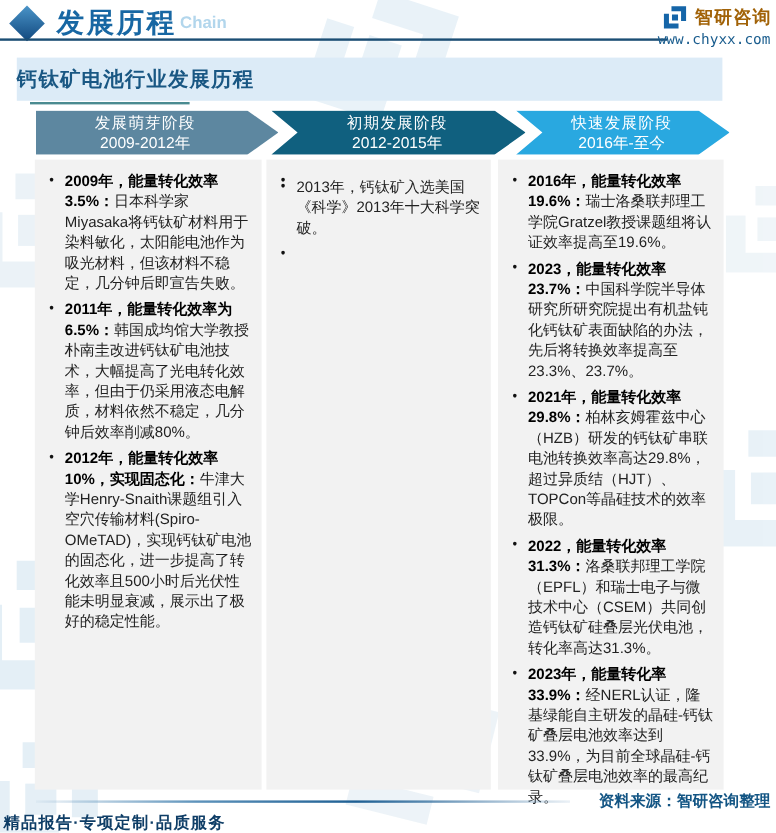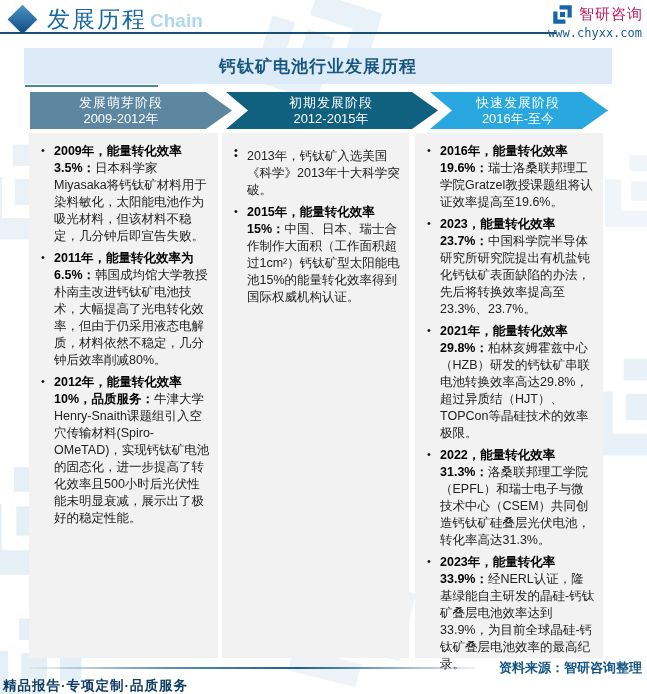--- a/index.html
+++ b/index.html
@@ -6,32 +6,32 @@
   .page{position:relative;width:647px;height:694px;background:#ffffff;overflow:hidden;
         font-family:"Liberation Sans","DejaVu Sans",sans-serif;}
   .abs{position:absolute;}
 
   
   .wm{position:absolute;z-index:0;opacity:.55;}
 
   
   .diamond{left:12px;top:9px;width:21px;height:21px;transform:rotate(45deg);
            background:linear-gradient(135deg,#4a94c8,#11487e);z-index:2;}
-  .section-title{left:47px;top:4px;font-size:23px;font-weight:normal;color:#1767a3;
+  .section-title{left:47px;top:4px;font-size:23px;font-weight:bold;color:#1767a3;
                  letter-spacing:2px;z-index:2;}
-  .section-subtitle{left:150px;top:10px;font-size:19px;font-weight:bold;color:#b2d6ec;z-index:2;}
+  .section-subtitle{left:150px;top:10px;font-size:14px;font-weight:bold;color:#b2d6ec;z-index:2;}
   .hdr-rule{left:0;top:32px;width:556px;height:2px;background:#1c4e74;z-index:2;}
   .hdr-right{right:4px;top:4px;display:flex;align-items:center;gap:6px;z-index:2;}
-  .brand-name{font-size:15px;font-weight:normal;color:#be185d;letter-spacing:1px;}
+  .brand-name{font-size:15px;font-weight:bold;color:#a16207;letter-spacing:1px;}
   .brand-url{right:5px;top:26px;font-size:12px;font-weight:normal;color:#1a5d8e;
              font-family:"DejaVu Sans Mono",monospace;z-index:2;}
 
   
-  .title-bar{left:24px;top:48px;width:588px;height:36px;display:flex;align-items:center;
-             justify-content:center;font-size:17px;font-weight:bold;color:#195783;
+  .title-bar{left:14px;top:48px;width:588px;height:36px;display:flex;align-items:center;
+             justify-content:flex-start;font-size:17px;font-weight:bold;color:#195783;
              letter-spacing:1px;z-index:1;}
   .accent-line{left:25px;top:85px;width:133px;height:2px;background:#4a8b90;z-index:1;}
 
   
   .arrow{top:92px;height:37px;display:flex;flex-direction:column;align-items:center;
          justify-content:center;color:#fff;font-size:13px;line-height:16px;text-align:center;z-index:1;}
   .arrow .nm{letter-spacing:1px;}
   .a1{left:30px;width:202px;padding-right:20px;box-sizing:border-box;
       clip-path:polygon(0 0,calc(100% - 26px) 0,100% 50%,calc(100% - 26px) 100%,0 100%);}
   .a2{left:226px;width:212px;padding-left:14px;padding-right:16px;box-sizing:border-box;
@@ -119,26 +119,26 @@
     <div class="pd">2012-2015年</div>
   </div>
   <div class="abs arrow a3" style="background: rgb(41, 168, 224);">
     <div class="nm">快速发展阶段</div>
     <div class="pd">2016年-至今</div>
   </div>
 
   <div class="abs col c1" style="background: rgb(242, 242, 242);">
       <div class="entry"><span class="bullet">•</span><span class="entry-text"><b>2009年，能量转化效率3.5%：</b>日本科学家Miyasaka将钙钛矿材料用于染料敏化，太阳能电池作为吸光材料，但该材料不稳定，几分钟后即宣告失败。</span></div>
       <div class="entry"><span class="bullet">•</span><span class="entry-text"><b>2011年，能量转化效率为6.5%：</b>韩国成均馆大学教授朴南圭改进钙钛矿电池技术，大幅提高了光电转化效率，但由于仍采用液态电解质，材料依然不稳定，几分钟后效率削减80%。</span></div>
-      <div class="entry"><span class="bullet">•</span><span class="entry-text"><b>2012年，能量转化效率10%，品质服务：</b>牛津大学Henry-Snaith课题组引入空穴传输材料(Spiro-OMeTAD)，实现钙钛矿电池的固态化，进一步提高了转化效率且500小时后光伏性能未明显衰减，展示出了极好的稳定性能。</span></div>
+      <div class="entry"><span class="bullet">•</span><span class="entry-text"><b>2012年，能量转化效率10%，实现固态化：</b>牛津大学Henry-Snaith课题组引入空穴传输材料(Spiro-OMeTAD)，实现钙钛矿电池的固态化，进一步提高了转化效率且500小时后光伏性能未明显衰减，展示出了极好的稳定性能。</span></div>
     </div>
   <div class="abs col c2" style="background: rgb(242, 242, 242);">
       <div class="entry"><span class="bullet">•</span></div>
       <div class="entry"><span class="bullet">•</span><span class="entry-text"><b></b>2013年，钙钛矿入选美国《科学》2013年十大科学突破。</span></div>
-      <div class="entry"><span class="bullet">•</span><span class="entry-text"><b>2015年，能量转化效率15%：</b>中国、日本、瑞士合作制作大面积（工作面积超过1cm²）钙钛矿型太阳能电池15%的能量转化效率得到国际权威机构认证。</span></div>
+      <div class="entry"><span class="bullet">•</span></div>
     </div>
   <div class="abs col c3" style="background: rgb(242, 242, 242);">
       <div class="entry"><span class="bullet">•</span><span class="entry-text"><b>2016年，能量转化效率19.6%：</b>瑞士洛桑联邦理工学院Gratzel教授课题组将认证效率提高至19.6%。</span></div>
       <div class="entry"><span class="bullet">•</span><span class="entry-text"><b>2023，能量转化效率23.7%：</b>中国科学院半导体研究所研究院提出有机盐钝化钙钛矿表面缺陷的办法，先后将转换效率提高至23.3%、23.7%。</span></div>
       <div class="entry"><span class="bullet">•</span><span class="entry-text"><b>2021年，能量转化效率29.8%：</b>柏林亥姆霍兹中心（HZB）研发的钙钛矿串联电池转换效率高达29.8%，超过异质结（HJT）、TOPCon等晶硅技术的效率极限。</span></div>
       <div class="entry"><span class="bullet">•</span><span class="entry-text"><b>2022，能量转化效率31.3%：</b>洛桑联邦理工学院（EPFL）和瑞士电子与微技术中心（CSEM）共同创造钙钛矿硅叠层光伏电池，转化率高达31.3%。</span></div>
       <div class="entry"><span class="bullet">•</span><span class="entry-text"><b>2023年，能量转化率33.9%：</b>经NERL认证，隆基绿能自主研发的晶硅-钙钛矿叠层电池效率达到33.9%，为目前全球晶硅-钙钛矿叠层电池效率的最高纪录。</span></div>
     </div>
 
   <div class="abs src-rule"></div>

